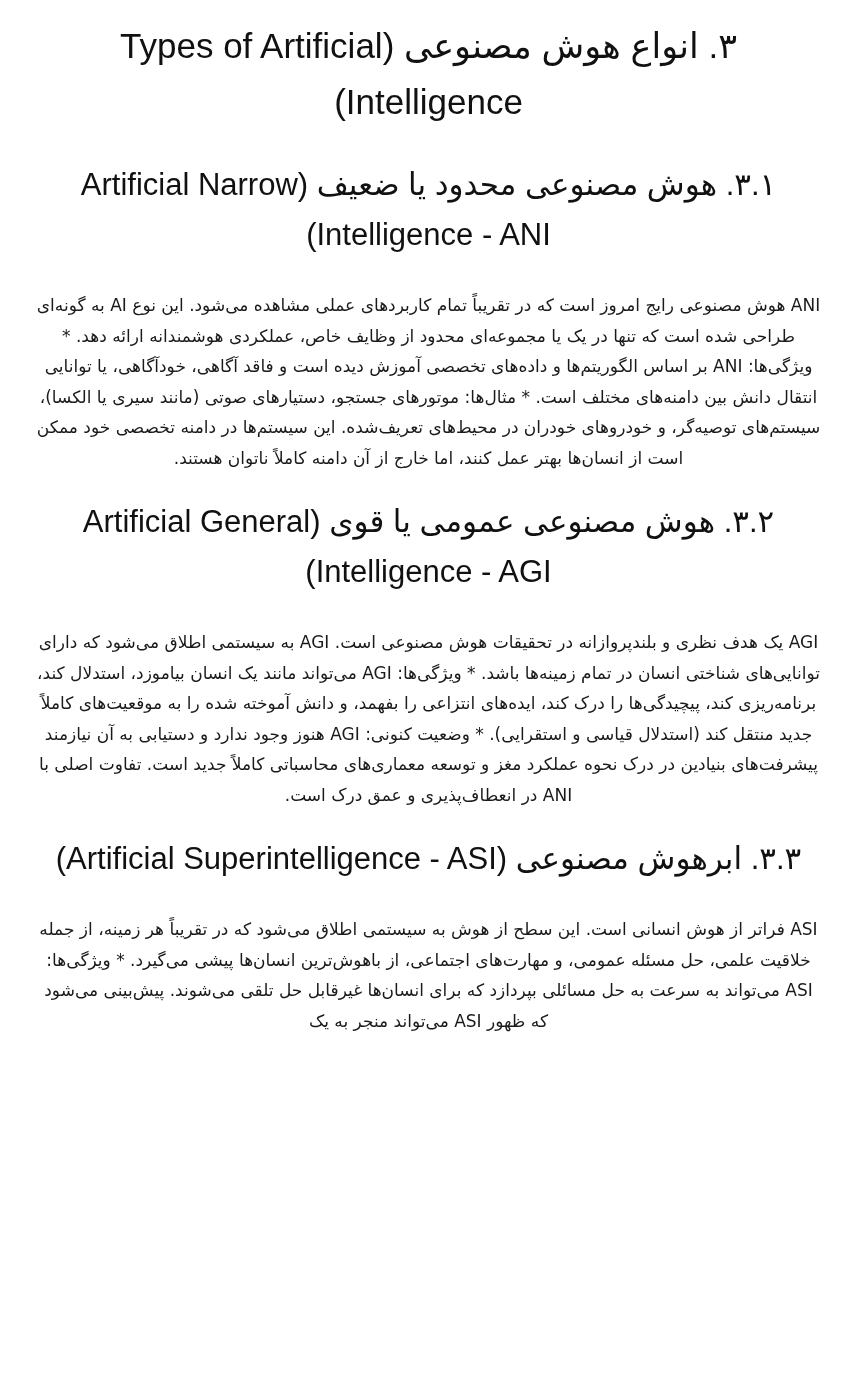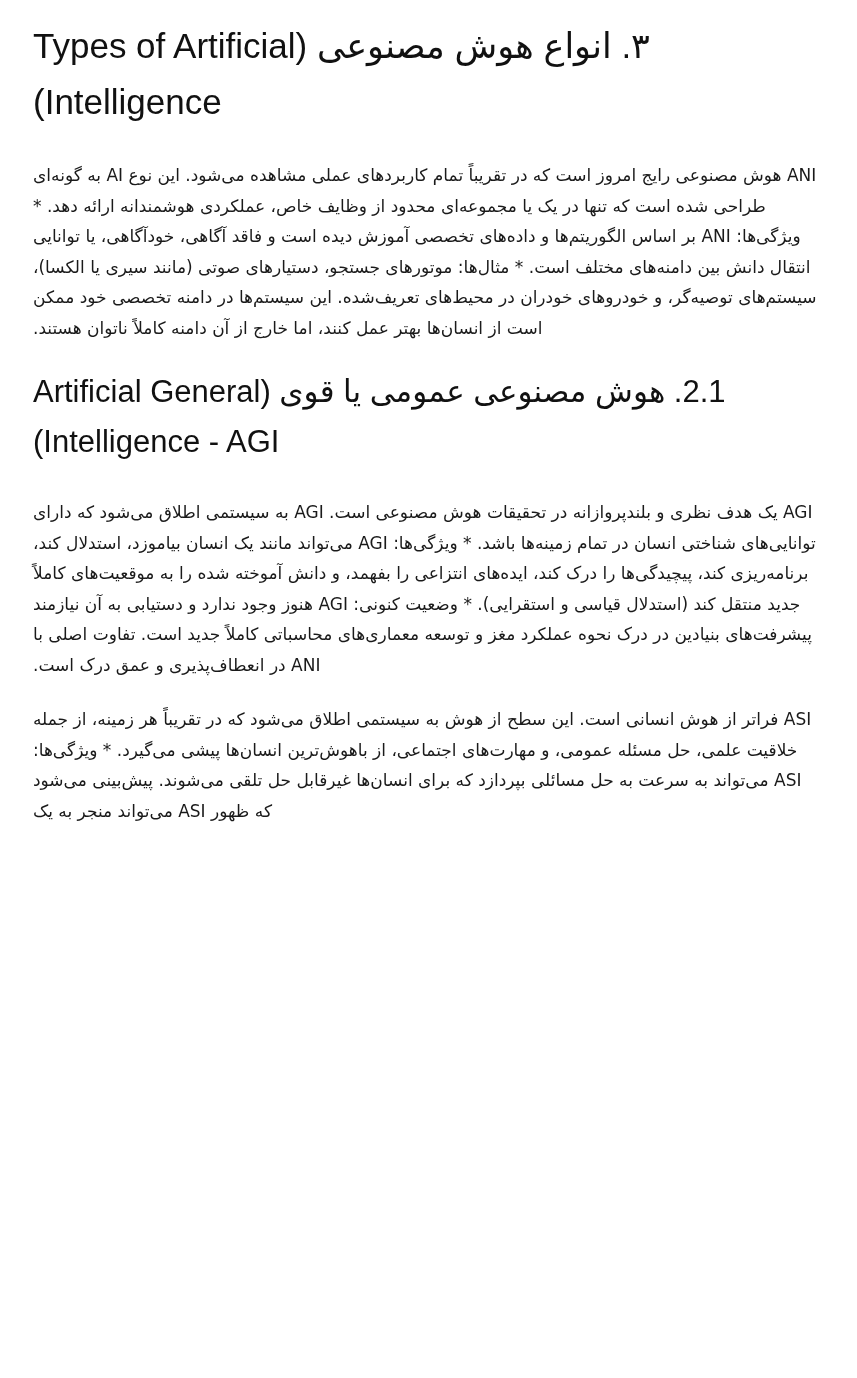--- a/index.html
+++ b/index.html
@@ -9,21 +9,21 @@
     }
     body {
       width: 857px;
       height: 1378px;
       overflow: hidden;
       color: #1a1a1a;
       font-family: "DejaVu Sans", "Liberation Sans", sans-serif;
     }
     .article {
       direction: rtl;
-      text-align: left;
+      text-align: center;
       padding: 18px 33px 0 33px;
       box-sizing: border-box;
       width: 857px;
     }
     h2.section-title {
       font-family: "Liberation Sans", "DejaVu Sans", sans-serif;
       font-weight: 400;
       font-size: 35px;
       line-height: 56px;
       margin: 0 0 30px 0;
@@ -44,19 +44,21 @@
       color: #1a1a1a;
     }
     .intro { margin-bottom: 24px; }
   </style>
 </head>
 <body>
 
 <article class="article">
   <h2 class="section-title">۳. انواع هوش مصنوعی (Types of Artificial Intelligence)</h2>
 
+  <h3 class="subsection-title">۳.۱. هوش مصنوعی محدود یا ضعیف (Artificial Narrow Intelligence - ANI)</h3>
   <p class="body-text">ANI هوش مصنوعی رایج امروز است که در تقریباً تمام کاربردهای عملی مشاهده می‌شود. این نوع AI به گونه‌ای طراحی شده است که تنها در یک یا مجموعه‌ای محدود از وظایف خاص، عملکردی هوشمندانه ارائه دهد. * ویژگی‌ها: ANI بر اساس الگوریتم‌ها و داده‌های تخصصی آموزش دیده است و فاقد آگاهی، خودآگاهی، یا توانایی انتقال دانش بین دامنه‌های مختلف است. * مثال‌ها: موتورهای جستجو، دستیارهای صوتی (مانند سیری یا الکسا)، سیستم‌های توصیه‌گر، و خودروهای خودران در محیط‌های تعریف‌شده. این سیستم‌ها در دامنه تخصصی خود ممکن است از انسان‌ها بهتر عمل کنند، اما خارج از آن دامنه کاملاً ناتوان هستند.</p>
 
-  <h3 class="subsection-title">2.1. هوش مصنوعی عمومی یا قوی (Artificial General Intelligence - AGI)</h3>
+  <h3 class="subsection-title">۳.۲. هوش مصنوعی عمومی یا قوی (Artificial General Intelligence - AGI)</h3>
   <p class="body-text">AGI یک هدف نظری و بلندپروازانه در تحقیقات هوش مصنوعی است. AGI به سیستمی اطلاق می‌شود که دارای توانایی‌های شناختی انسان در تمام زمینه‌ها باشد. * ویژگی‌ها: AGI می‌تواند مانند یک انسان بیاموزد، استدلال کند، برنامه‌ریزی کند، پیچیدگی‌ها را درک کند، ایده‌های انتزاعی را بفهمد، و دانش آموخته شده را به موقعیت‌های کاملاً جدید منتقل کند (استدلال قیاسی و استقرایی). * وضعیت کنونی: AGI هنوز وجود ندارد و دستیابی به آن نیازمند پیشرفت‌های بنیادین در درک نحوه عملکرد مغز و توسعه معماری‌های محاسباتی کاملاً جدید است. تفاوت اصلی با ANI در انعطاف‌پذیری و عمق درک است.</p>
 
+  <h3 class="subsection-title">۳.۳. ابرهوش مصنوعی (Artificial Superintelligence - ASI)</h3>
   <p class="body-text">ASI فراتر از هوش انسانی است. این سطح از هوش به سیستمی اطلاق می‌شود که در تقریباً هر زمینه، از جمله خلاقیت علمی، حل مسئله عمومی، و مهارت‌های اجتماعی، از باهوش‌ترین انسان‌ها پیشی می‌گیرد. * ویژگی‌ها: ASI می‌تواند به سرعت به حل مسائلی بپردازد که برای انسان‌ها غیرقابل حل تلقی می‌شوند. پیش‌بینی می‌شود که ظهور ASI می‌تواند منجر به یک</p>
 </article>
 
 </body></html>

